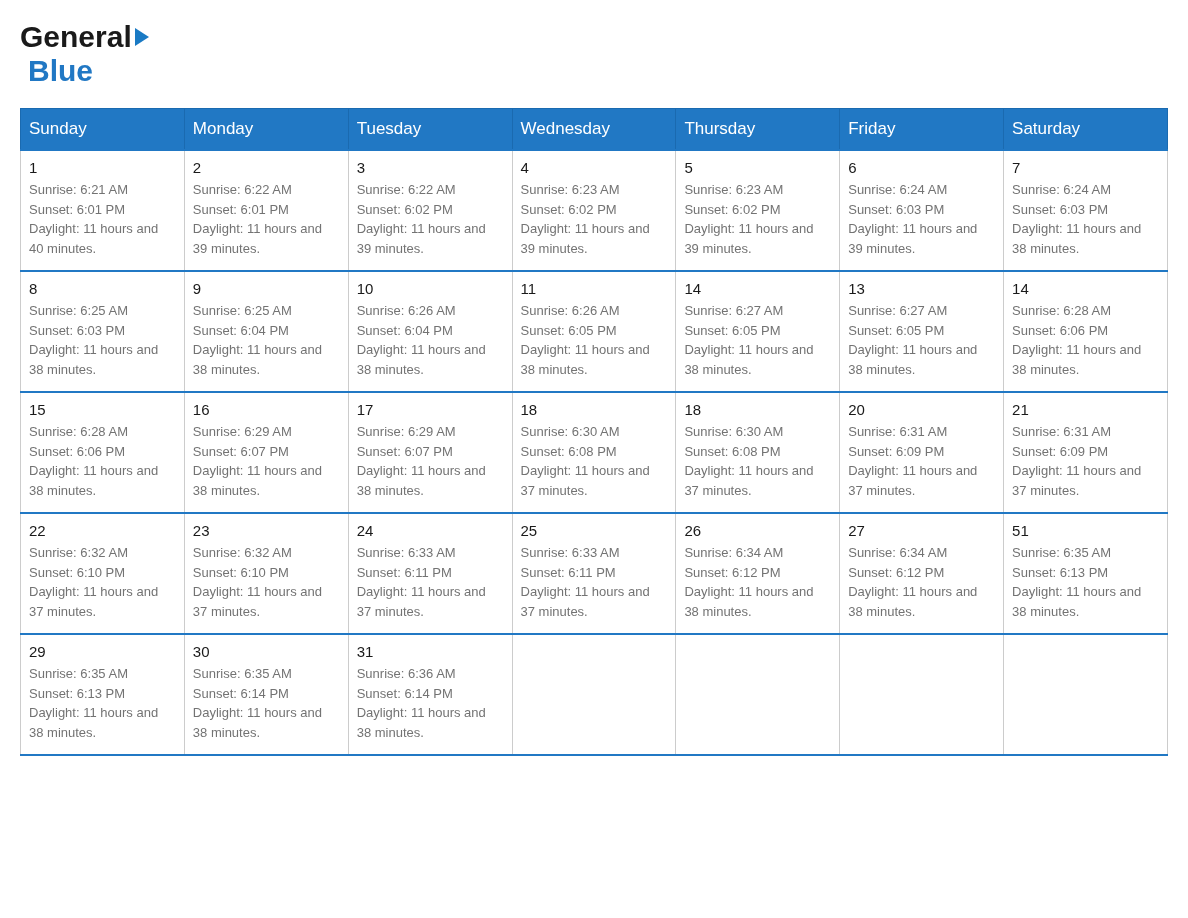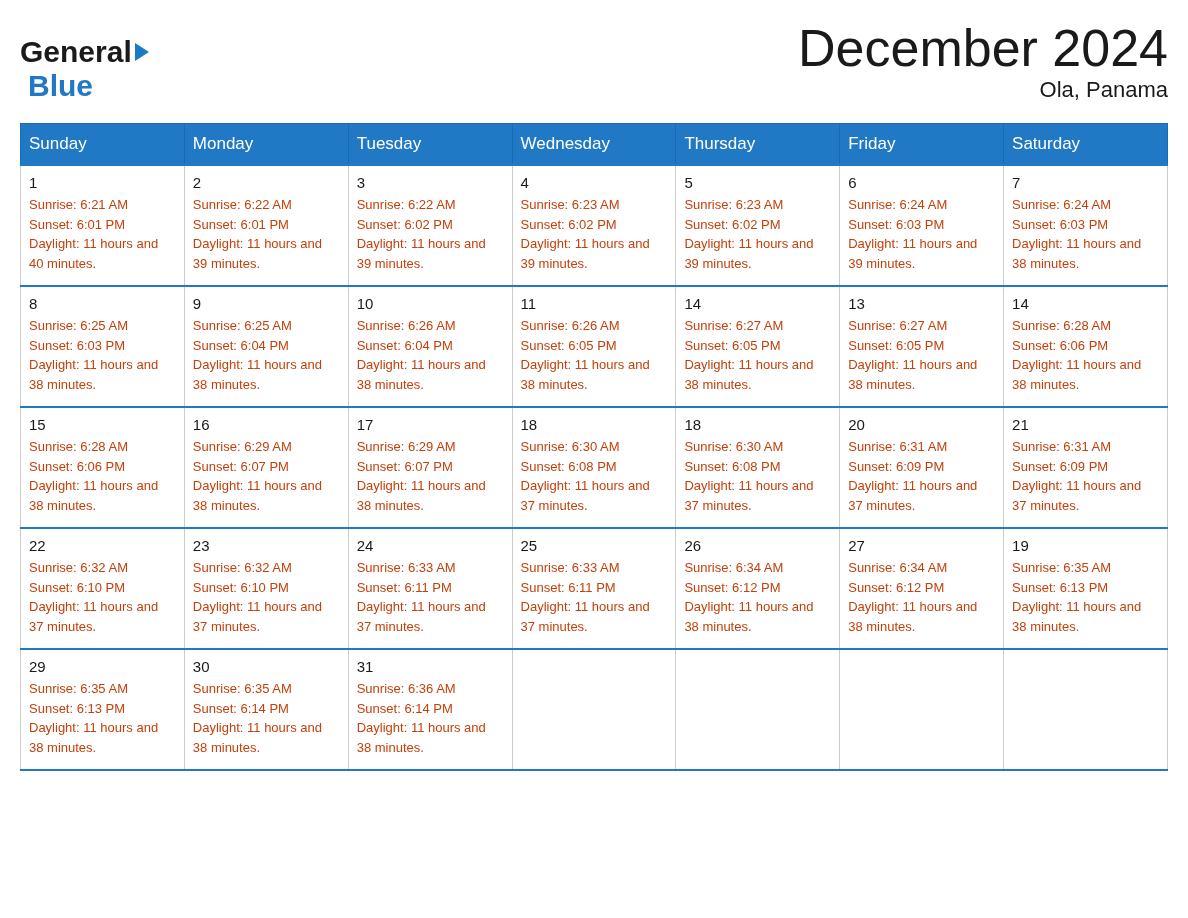--- a/index.html
+++ b/index.html
@@ -56,21 +56,21 @@
     .calendar tbody tr { border-bottom: 2px solid #2178c4; }
     .day-num {
       font-size: 15px;
       color: #1a1a1a;
       font-weight: normal;
       display: block;
       margin-bottom: 4px;
     }
     .day-info {
       font-size: 13px;
-      color: #c2410c;
+      color: #737373;
       line-height: 1.5;
     }
     .empty-cell {
       background: #fff;
     }
     .logo-wrapper {
       display: flex;
       flex-direction: column;
     }
     .logo-line1 {
@@ -100,24 +100,20 @@
 
 <div class="header">
   <div class="logo-wrapper">
     <div class="logo-line1">
       <span style="font-size:30px;font-weight:bold;color:#1a1a1a;">General</span>
       <span class="tri tri-right"></span>
     </div>
     <div class="logo-line2">
       <span style="font-size:30px;font-weight:bold;color:#2178c4;">Blue</span>
     </div>
-  </div>
-  <div class="header-right">
-    <div class="month-title">December 2024</div>
-    <div class="location">Ola, Panama</div>
   </div>
 </div>
 
 <table class="calendar">
   <thead>
     <tr>
       <th>Sunday</th>
       <th>Monday</th>
       <th>Tuesday</th>
       <th>Wednesday</th>
@@ -236,21 +232,21 @@
       </td>
         <td>
         <span class="day-num">26</span>
         <span class="day-info">Sunrise: 6:34 AM<br>Sunset: 6:12 PM<br>Daylight: 11 hours and 38 minutes.</span>
       </td>
         <td>
         <span class="day-num">27</span>
         <span class="day-info">Sunrise: 6:34 AM<br>Sunset: 6:12 PM<br>Daylight: 11 hours and 38 minutes.</span>
       </td>
         <td>
-        <span class="day-num">19</span>
+        <span class="day-num">51</span>
         <span class="day-info">Sunrise: 6:35 AM<br>Sunset: 6:13 PM<br>Daylight: 11 hours and 38 minutes.</span>
       </td>
       </tr>
       <tr>
         <td>
         <span class="day-num">29</span>
         <span class="day-info">Sunrise: 6:35 AM<br>Sunset: 6:13 PM<br>Daylight: 11 hours and 38 minutes.</span>
       </td>
         <td>
         <span class="day-num">30</span>

